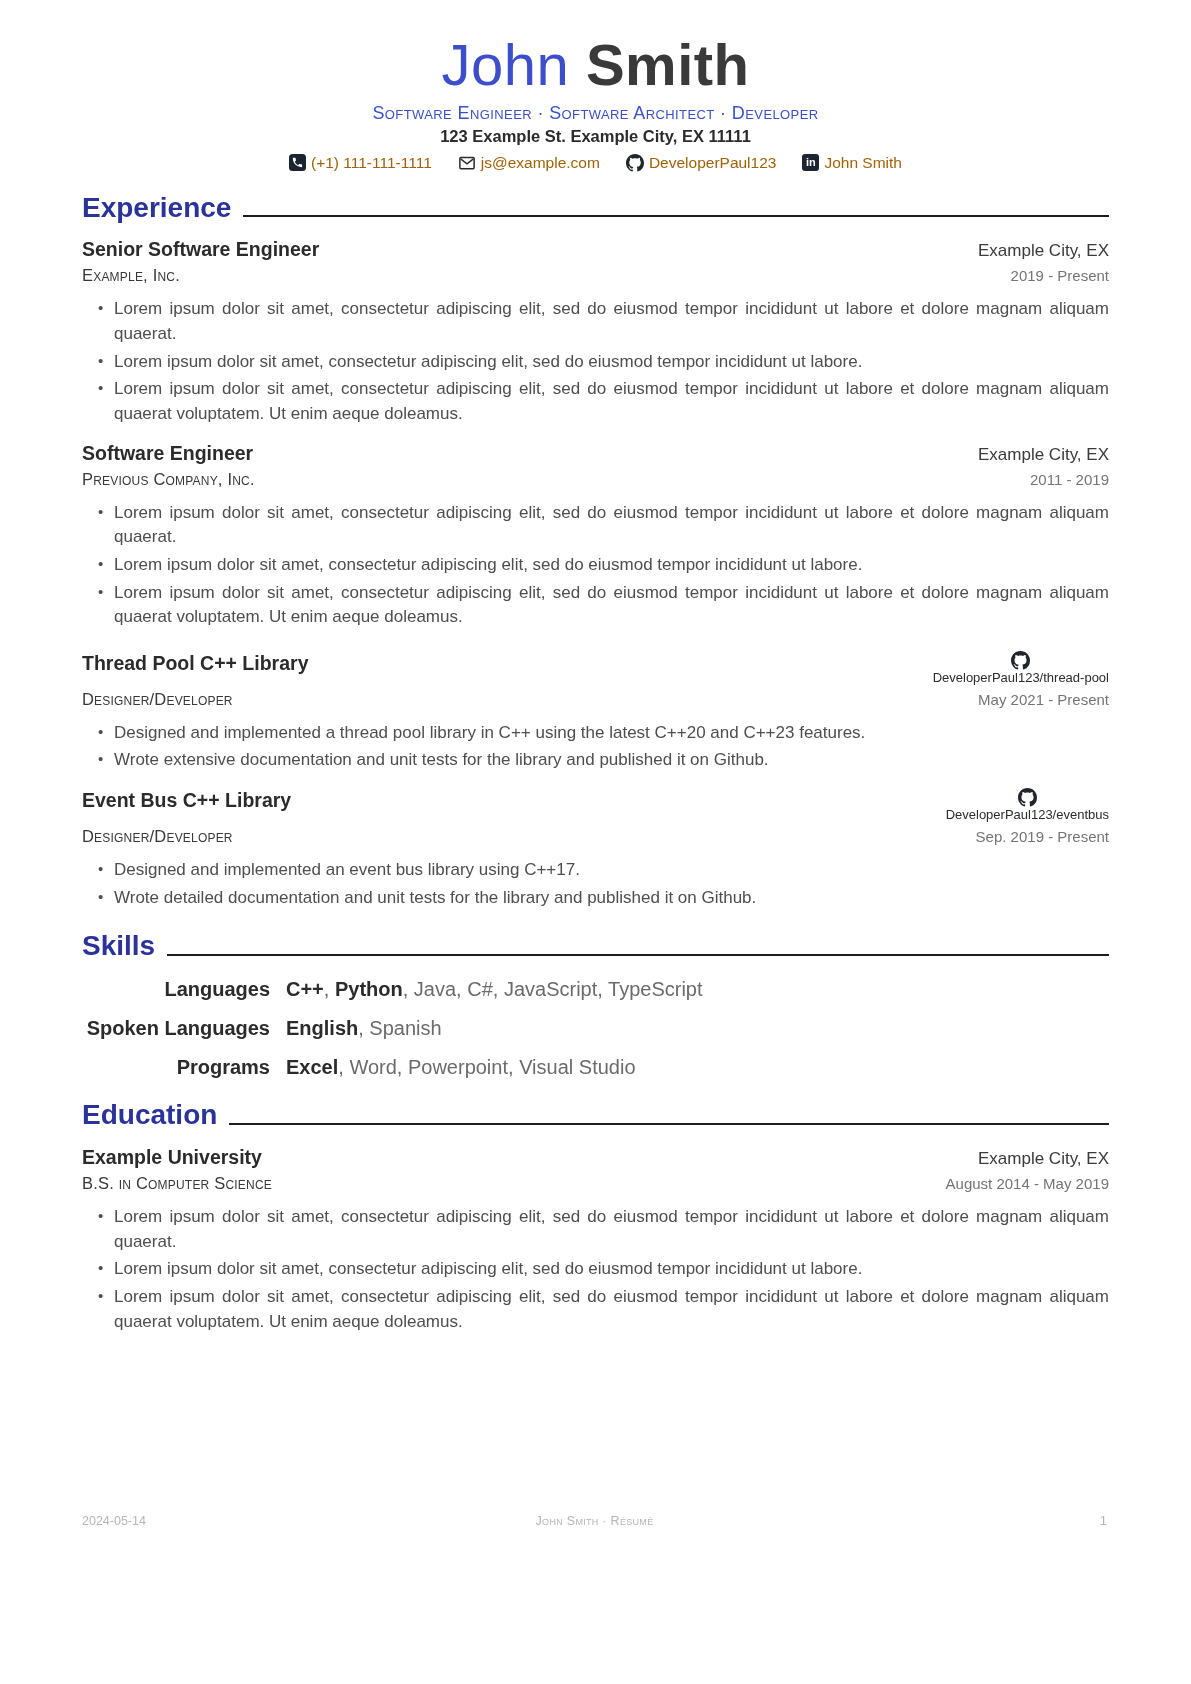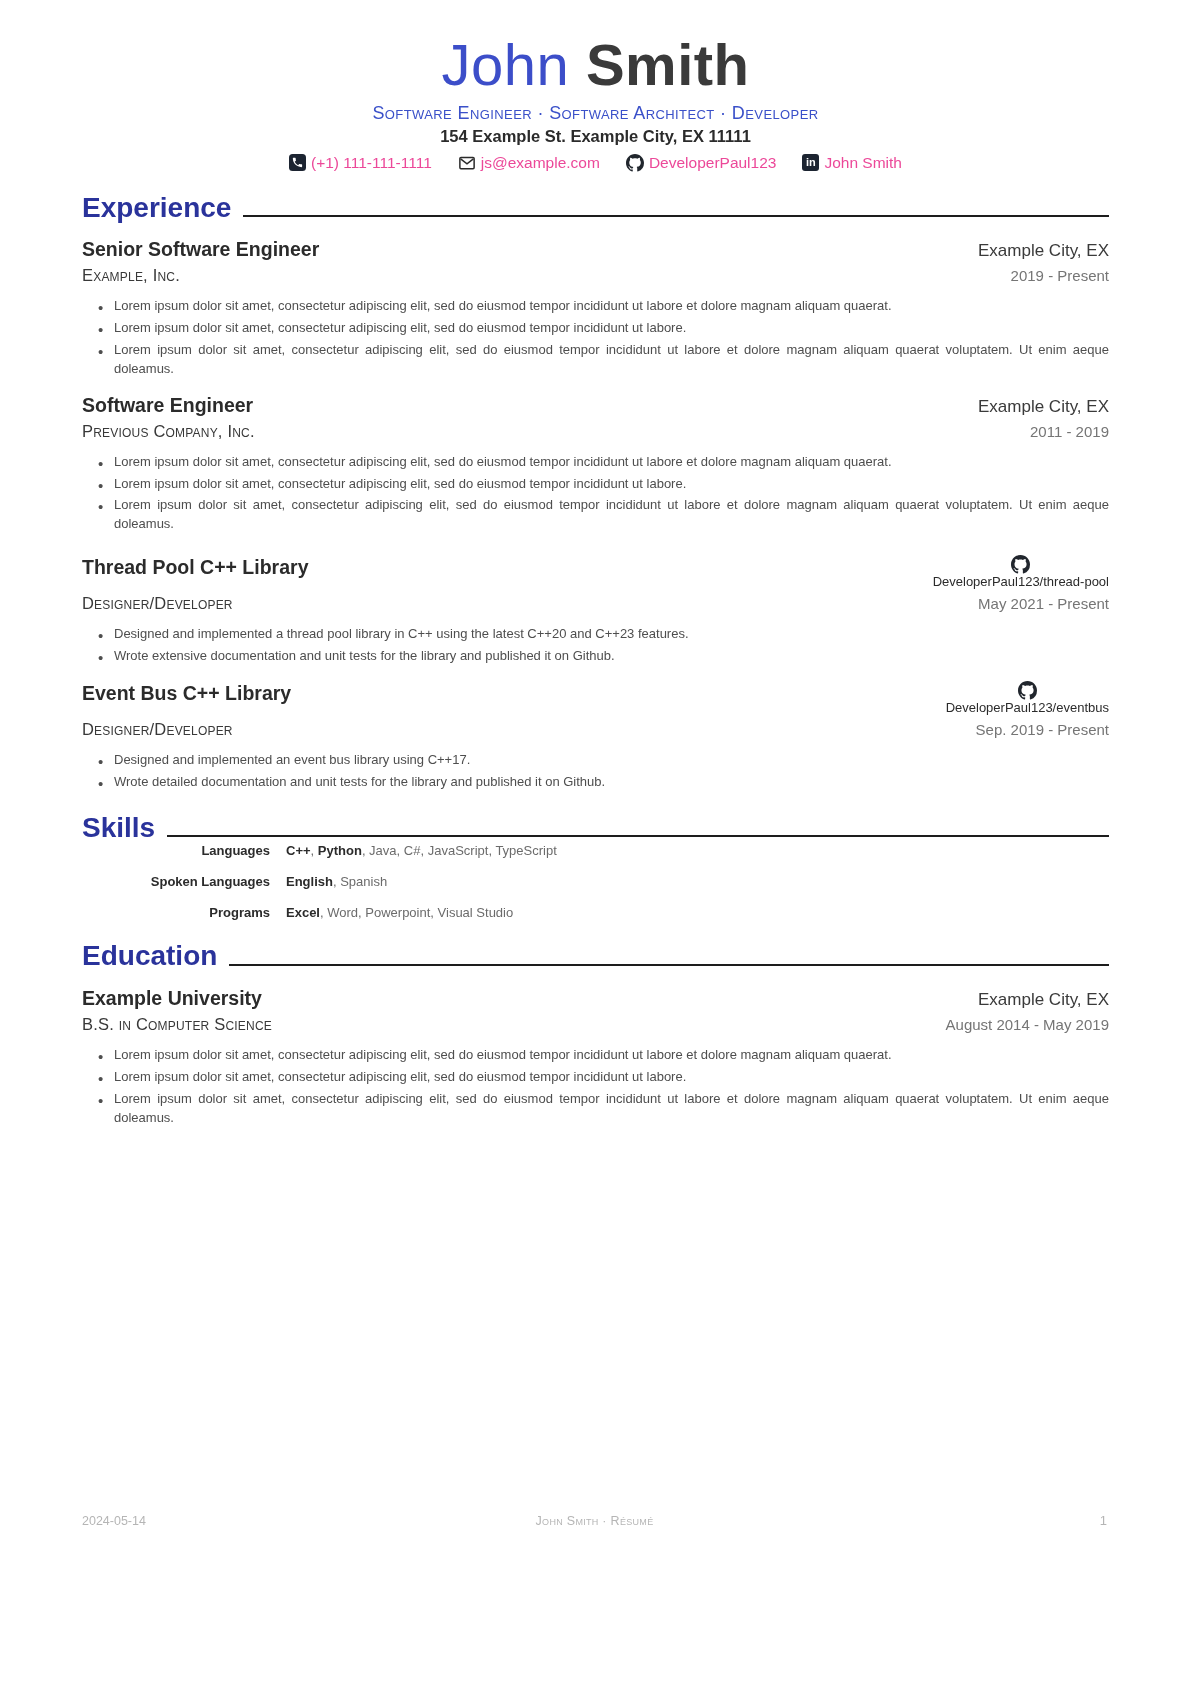--- a/index.html
+++ b/index.html
@@ -33,21 +33,21 @@
   .address { margin-top: 3px; font-size: 16.5px; font-weight: 700; color: #2b2b2b; }
   .contact-row {
     margin-top: 8px;
     display: flex;
     justify-content: center;
     align-items: center;
     gap: 26px;
     font-size: 15.5px;
     color: #2b2b2b;
   }
-  .contact-item { display: inline-flex; align-items: center; gap: 5px; text-decoration: none; color: #ec4899; }
+  .contact-item { display: inline-flex; align-items: center; gap: 5px; text-decoration: none; color: #a16207; }
   .icon-svg { display: inline-block; vertical-align: middle; }
   .li-badge {
     display: inline-flex; align-items: center; justify-content: center;
     width: 17px; height: 17px; border-radius: 3px;
     background: #1c2431; color: #fff;
     font-size: 11px; font-weight: 700;
   }
   .li-badge::after { content: "in"; line-height: 1; }
 
   
@@ -63,36 +63,37 @@
   .entry-row.sub { margin-top: 5px; }
   .entry-org { font-size: 16.5px; font-variant: small-caps; letter-spacing: 0.2px; color: #383838; }
   .entry-dates { font-size: 15px; color: #757575; }
   .entry-repo { display: inline-flex; align-items: center; font-size: 13px; color: #2b2b2b; text-decoration: none; flex-direction: column; }
 
   ul.bullets { list-style: none; margin: 12px 0 0 15px; }
   ul.bullets li {
     position: relative;
     padding-left: 17px;
     margin-bottom: 3px;
-    font-size: 13px;
+    font-size: 17px;
     line-height: 1.45;
     color: #4e4e4e;
     text-align: justify;
     hyphens: auto;
     -webkit-hyphens: auto;
   }
   ul.bullets li::before { content: "•"; position: absolute; left: 1px; top: 0; font-size: 15px; color: #4e4e4e; }
 
   
   .skills-grid {
+    margin-top: 16px;
     display: grid;
     grid-template-columns: 188px 1fr;
     column-gap: 18px;
     row-gap: 10px;
-    font-size: 13px;
+    font-size: 20px;
     gap: 16px;
   }
   .skill-label { text-align: right; font-weight: 700; color: #2b2b2b; }
   .skill-value { color: #6b6b6b; }
   .skill-value .bold { font-weight: 700; color: #2b2b2b; }
 
   
   footer {
     position: absolute;
     left: 82px; right: 84px; bottom: 44px;
@@ -109,21 +110,21 @@
 <body>
 
 <div class="page">
 
   <header>
     <h1 class="name">
       <span class="first">John</span>
       <span class="last">Smith</span>
     </h1>
     <div class="subtitle"><span>Software Engineer</span> · <span>Software Architect</span> · <span>Developer</span></div>
-    <div class="address">154 Example St. Example City, EX 11111</div>
+    <div class="address">123 Example St. Example City, EX 11111</div>
     <div class="contact-row">
       <span class="contact-item">
         <svg class="icon-svg" viewBox="0 0 24 24" width="17" height="17">
             <rect width="24" height="24" rx="5" fill="#1c2431"></rect>
             <g transform="translate(3.2 3.2) scale(0.73)">
               <path d="M6.62 10.79c1.44 2.83 3.76 5.14 6.59 6.59l2.2-2.2c.27-.27.67-.36 1.02-.24 1.12.37 2.33.57 3.57.57.55 0 1 .45 1 1V20c0 .55-.45 1-1 1-9.39 0-17-7.61-17-17 0-.55.45-1 1-1h3.5c.55 0 1 .45 1 1 0 1.25.2 2.45.57 3.57.11.35.03.74-.25 1.02l-2.2 2.2z" fill="#ffffff"></path>
             </g>
           </svg>
         <span>(+1) 111-111-1111</span>
       </span>

